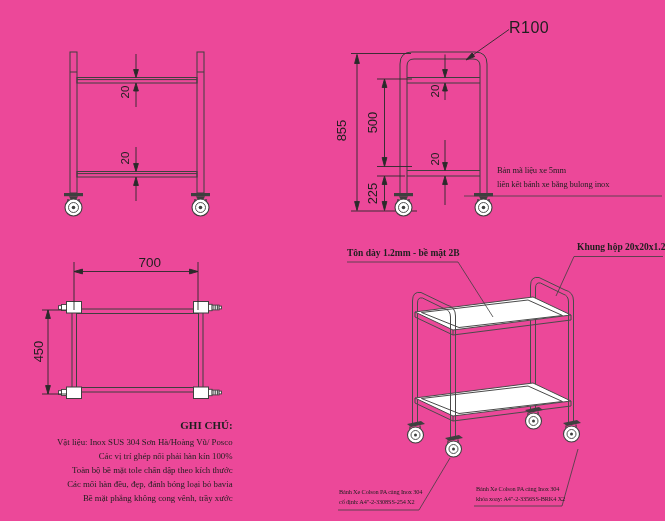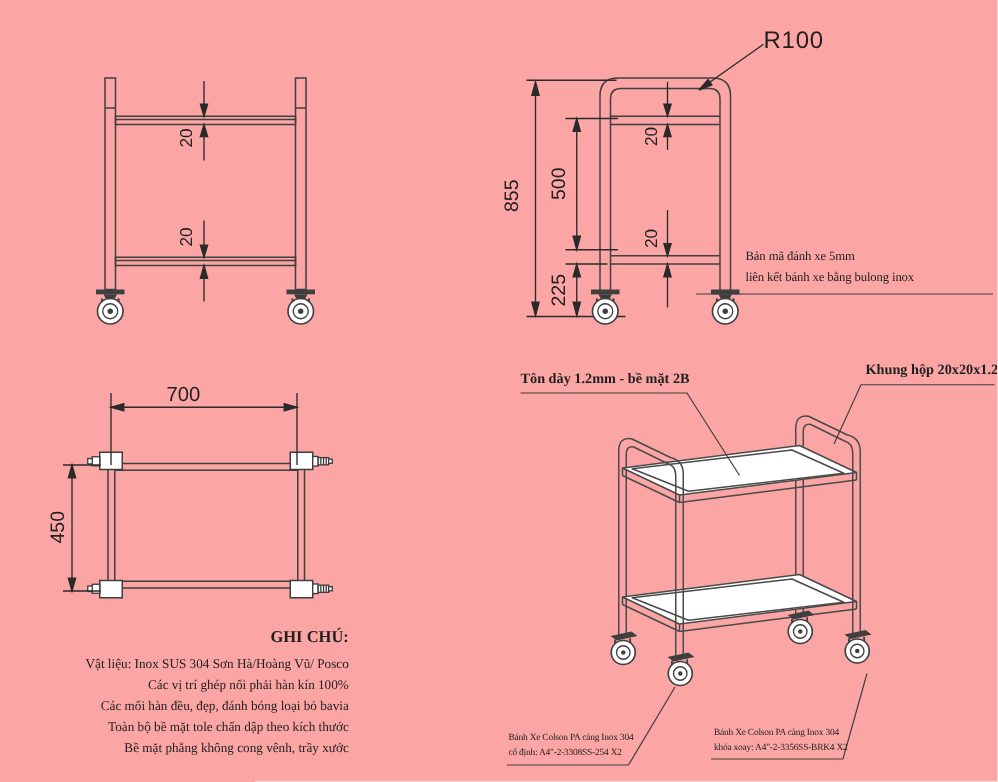--- a/index.html
+++ b/index.html
@@ -1,32 +1,32 @@
 <!DOCTYPE html>
 <html><head>
 <meta charset="utf-8">
 <style>
   html,body{margin:0;padding:0;background:#fff;}
-  .canvas{position:relative;width:665px;height:521px;background:#fca5a5;overflow:hidden;}
+  .canvas{position:relative;width:665px;height:521px;background:#ec4899;overflow:hidden;}
   svg.linework{position:absolute;left:0;top:0;}
   .lbl{position:absolute;color:#1f1f1f;white-space:nowrap;line-height:1;}
   .dim{font-family:"Liberation Sans","DejaVu Sans",sans-serif;}
   .note{font-family:"Liberation Serif","DejaVu Serif",serif;}
   .rot{transform:rotate(-90deg);transform-origin:center center;text-align:center;}
   .sm20{width:28px;height:12px;font-size:11.5px;}
   .dim3{width:36px;height:13px;font-size:13px;}
   #f20a{left:112px;top:86px;}
   #f20b{left:112px;top:152px;}
   #s20a{left:422px;top:85px;}
   #s20b{left:422px;top:153px;}
   #d855{left:323px;top:124px;}
   #d500{left:354px;top:116px;}
   #d225{left:354px;top:187px;}
   #d450{left:20px;top:345px;}
-  #d700{left:111px;top:256px;width:50px;font-size:13.5px;text-align:left;}
+  #d700{left:111px;top:256px;width:50px;font-size:13.5px;text-align:right;}
   #r100{left:509px;top:20px;font-size:16px;letter-spacing:.5px;}
   #plate-note{left:497px;top:164px;font-size:8.5px;line-height:13.5px;letter-spacing:-.1px;}
   #ton{left:347px;top:249px;font-size:9.5px;font-weight:700;}
   #khung{left:577px;top:243px;font-size:9.5px;font-weight:700;font-family:Liberation Serif, serif;}
   #wlabel-l{left:339px;top:487px;font-size:6.3px;line-height:10px;letter-spacing:-.15px;}
   #wlabel-r{left:476px;top:484px;font-size:6.3px;line-height:10px;letter-spacing:-.15px;}
   #ghichu{left:57px;top:420px;text-align:right;}
   #ghichu .h{font-size:11px;font-weight:700;margin:0 0 4px 11px;}
   #ghichu .l{font-size:8.8px;line-height:14px;}
 </style>
@@ -208,21 +208,21 @@
 <div id="f20a" class="lbl dim rot sm20">20</div>
 <div id="f20b" class="lbl dim rot sm20">20</div>
 
 <div id="r100" class="lbl dim">R100</div>
 <div id="d855" class="lbl dim rot dim3">855</div>
 <div id="d500" class="lbl dim rot dim3">500</div>
 <div id="d225" class="lbl dim rot dim3">225</div>
 <div id="s20a" class="lbl dim rot sm20">20</div>
 <div id="s20b" class="lbl dim rot sm20">20</div>
 <div id="plate-note" class="lbl note">
-  <div>Bản mã đánh xe 5mm</div>
+  <div>Bản mã liệu xe 5mm</div>
   <div>liên kết bánh xe bằng bulong inox</div>
 </div>
 
 <div id="d700" class="lbl dim">700</div>
 <div id="d450" class="lbl dim rot dim3">450</div>
 
 <div id="ton" class="lbl note">Tôn dày 1.2mm - bề mặt 2B</div>
 <div id="khung" class="lbl note">Khung hộp 20x20x1.2</div>
 <div id="wlabel-l" class="lbl note">
   <div>Bánh Xe Colson PA càng Inox 304</div>
@@ -230,18 +230,18 @@
 </div>
 <div id="wlabel-r" class="lbl note">
   <div>Bánh Xe Colson PA càng Inox 304</div>
   <div>khóa xoay:  A4"-2-3356SS-BRK4  X2</div>
 </div>
 
 <div id="ghichu" class="lbl note">
   <div class="h">GHI CHÚ:</div>
   <div class="l">Vật liệu: Inox SUS 304 Sơn Hà/Hoàng Vũ/ Posco</div>
   <div class="l">Các vị trí ghép nối phải hàn kín 100%</div>
+  <div class="l">Toàn bộ bề mặt tole chấn dập theo kích thước</div>
   <div class="l">Các mối hàn đều, đẹp, đánh bóng loại bỏ bavia</div>
-  <div class="l">Toàn bộ bề mặt tole chấn dập theo kích thước</div>
   <div class="l">Bề mặt phẳng không cong vênh, trầy xước</div>
 </div>
 
 </div>
 
 </body></html>

